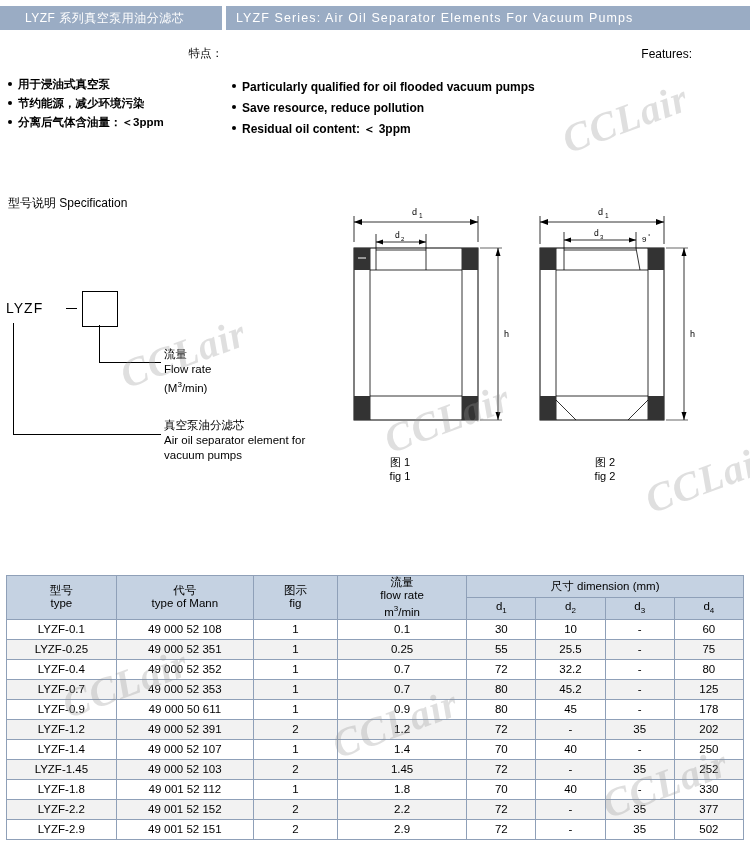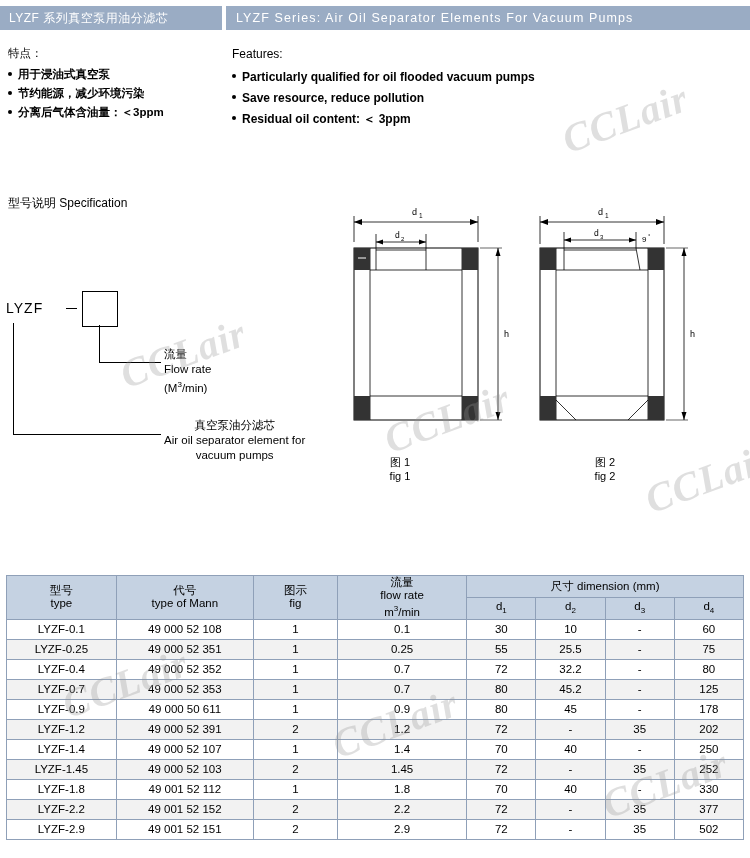--- a/index.html
+++ b/index.html
@@ -26,21 +26,21 @@
     display: flex;
     align-items: stretch;
   }
   .header-cn {
     width: 222px;
     background: #9aacc4;
     color: #ffffff;
     font-size: 12px;
     display: flex;
     align-items: center;
-    padding-left: 9px;
+    padding-left: 25px;
     box-sizing: border-box;
     letter-spacing: 0.5px;
   }
   .header-sep {
     width: 4px;
     background: #ffffff;
   }
   .header-en {
     flex: 1;
     background: #9aacc4;
@@ -65,21 +65,22 @@
   }
   .feat-en {
     position: absolute;
     left: 232px;
     top: 44px;
     width: 460px;
     font-size: 12px;
     line-height: 21px;
   }
   .feat-title {
-    margin-bottom: 2px;
+    margin-bottom: 12px;
+    text-align: right;
   }
   .feat-li {
     display: flex;
     align-items: flex-start;
     font-weight: bold;
   }
   .bullet {
     display: inline-block;
     width: 4px;
     height: 4px;
@@ -165,21 +166,20 @@
     top: 102px;
     font-size: 11.5px;
     line-height: 15px;
   }
   .elem-label {
     position: absolute;
     left: 160px;
     top: 173px;
     font-size: 11.5px;
     line-height: 15px;
-    text-align: center;
   }
   sup.sup { font-size: 8px; vertical-align: super; }
   sub.sub { font-size: 8px; vertical-align: sub; }
 
   
   .fig-caption {
     position: absolute;
     text-align: center;
     font-size: 11px;
     line-height: 14px;

